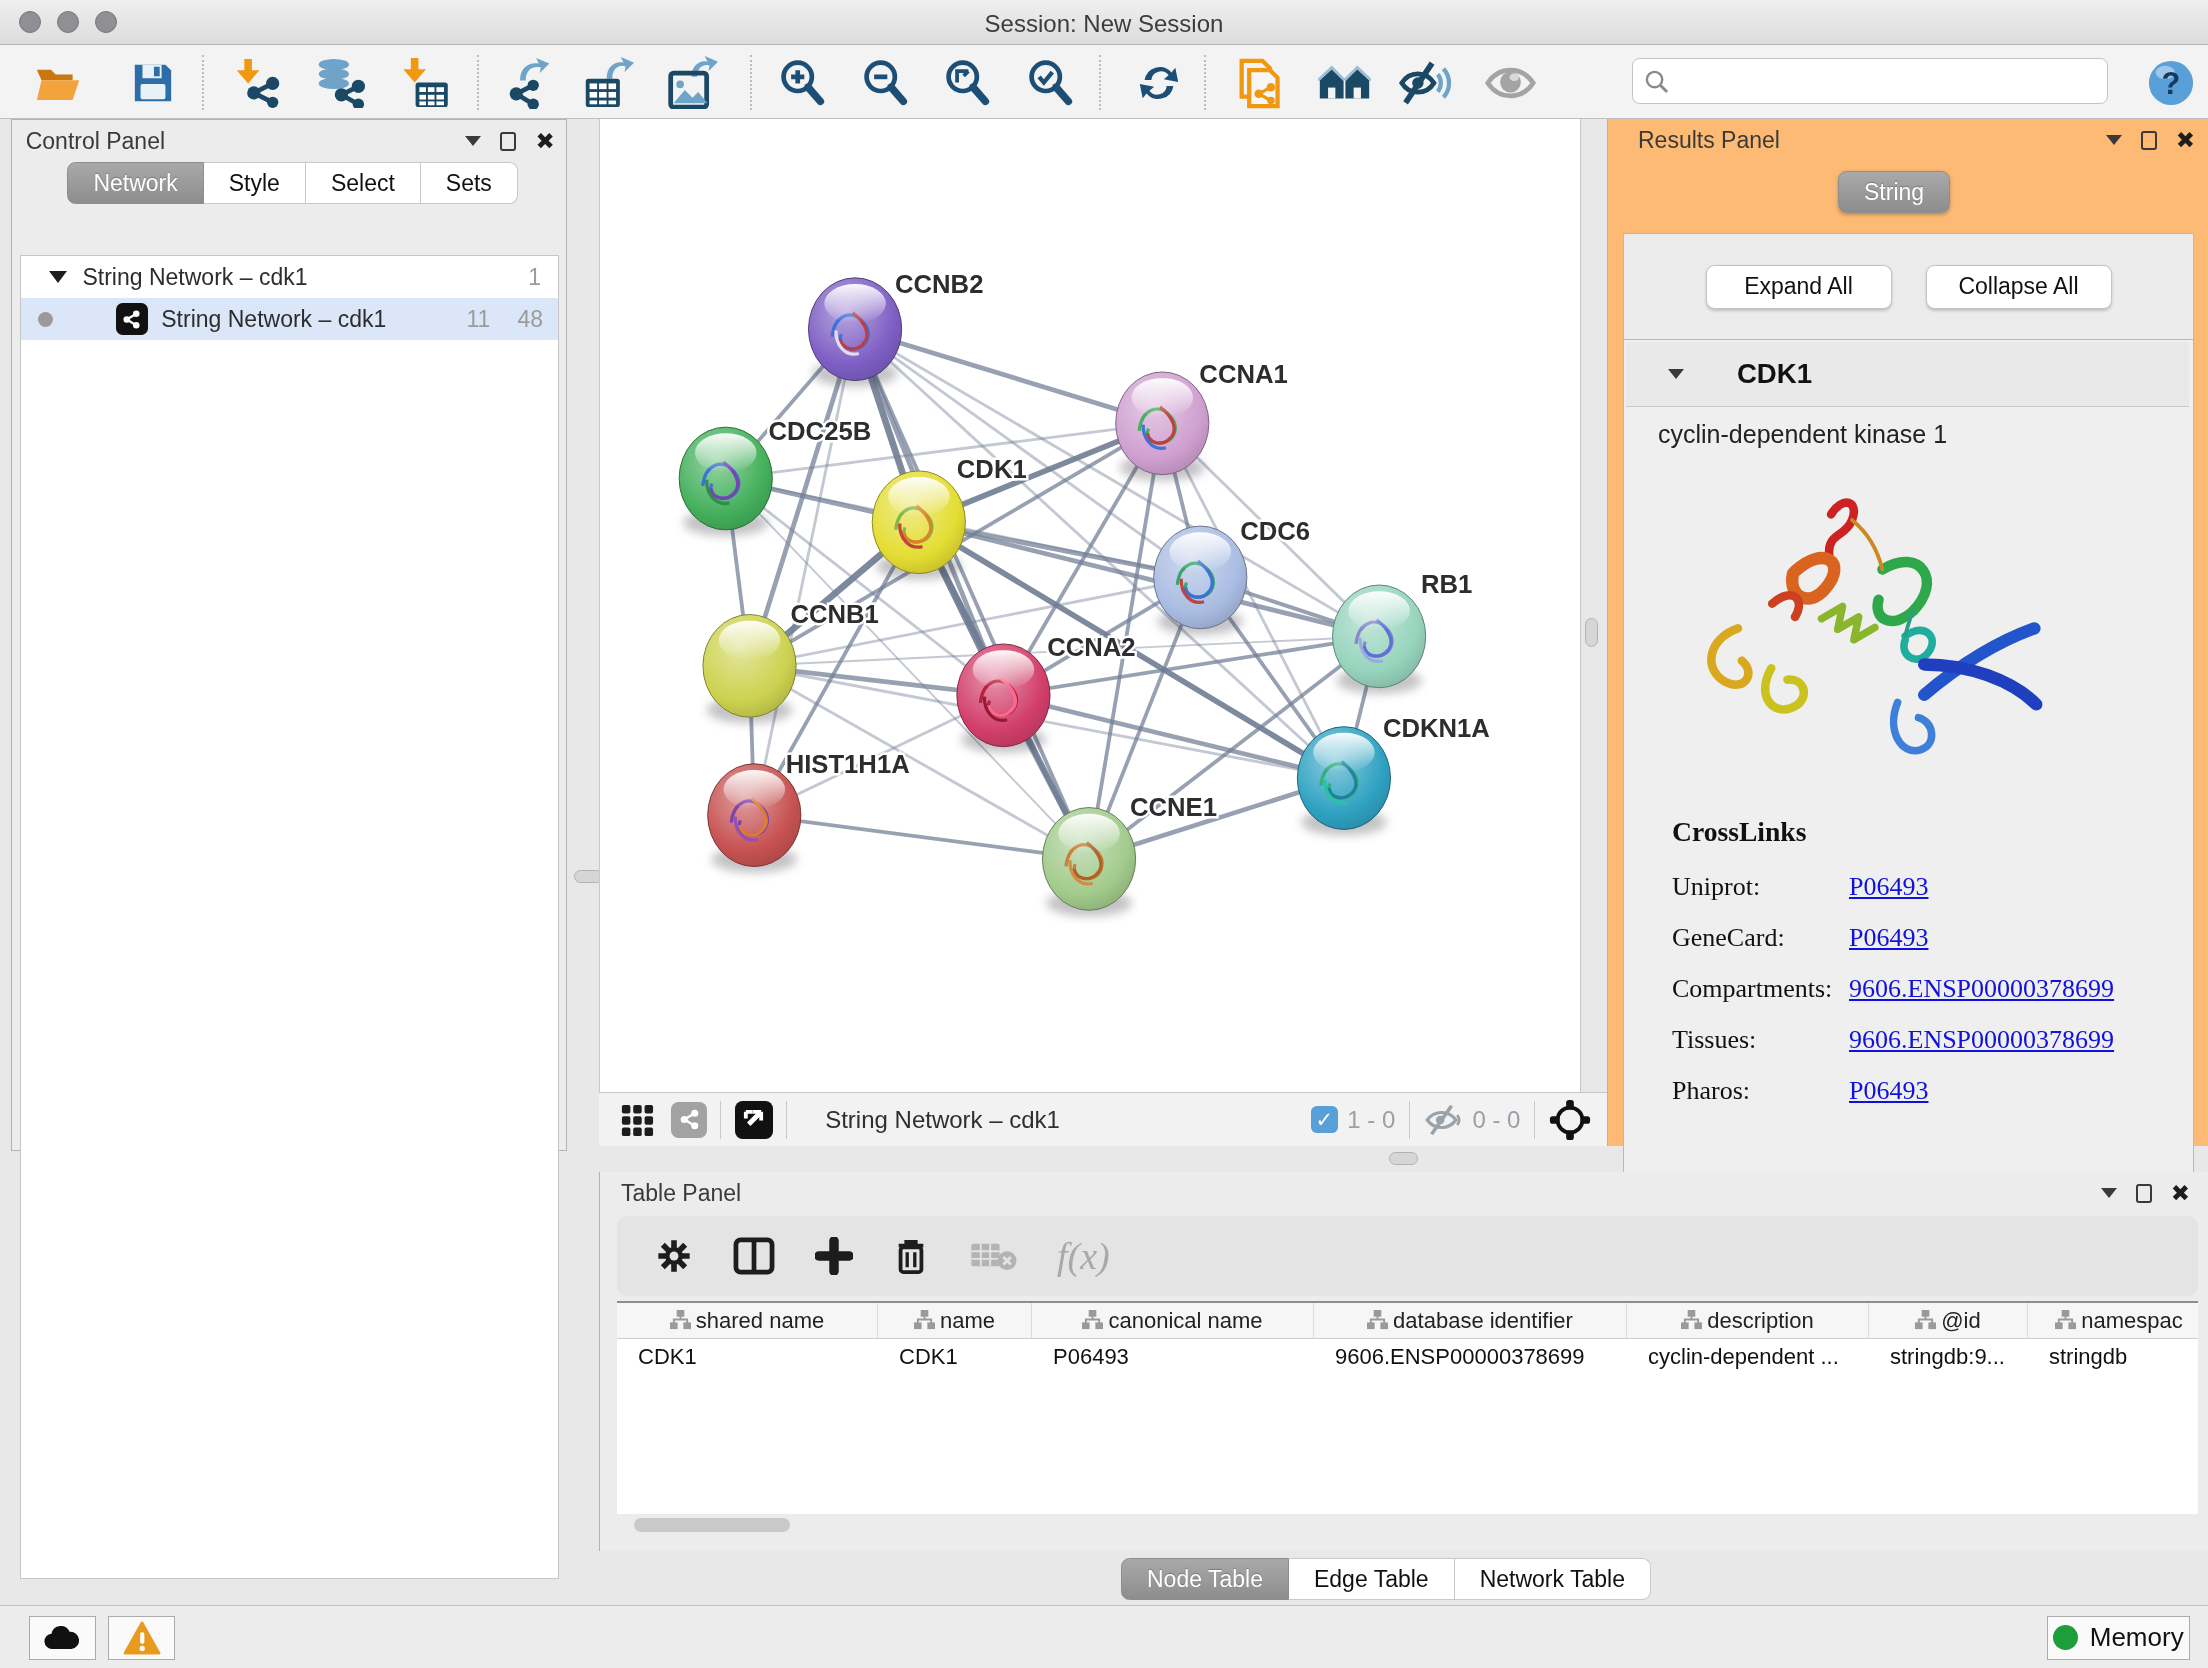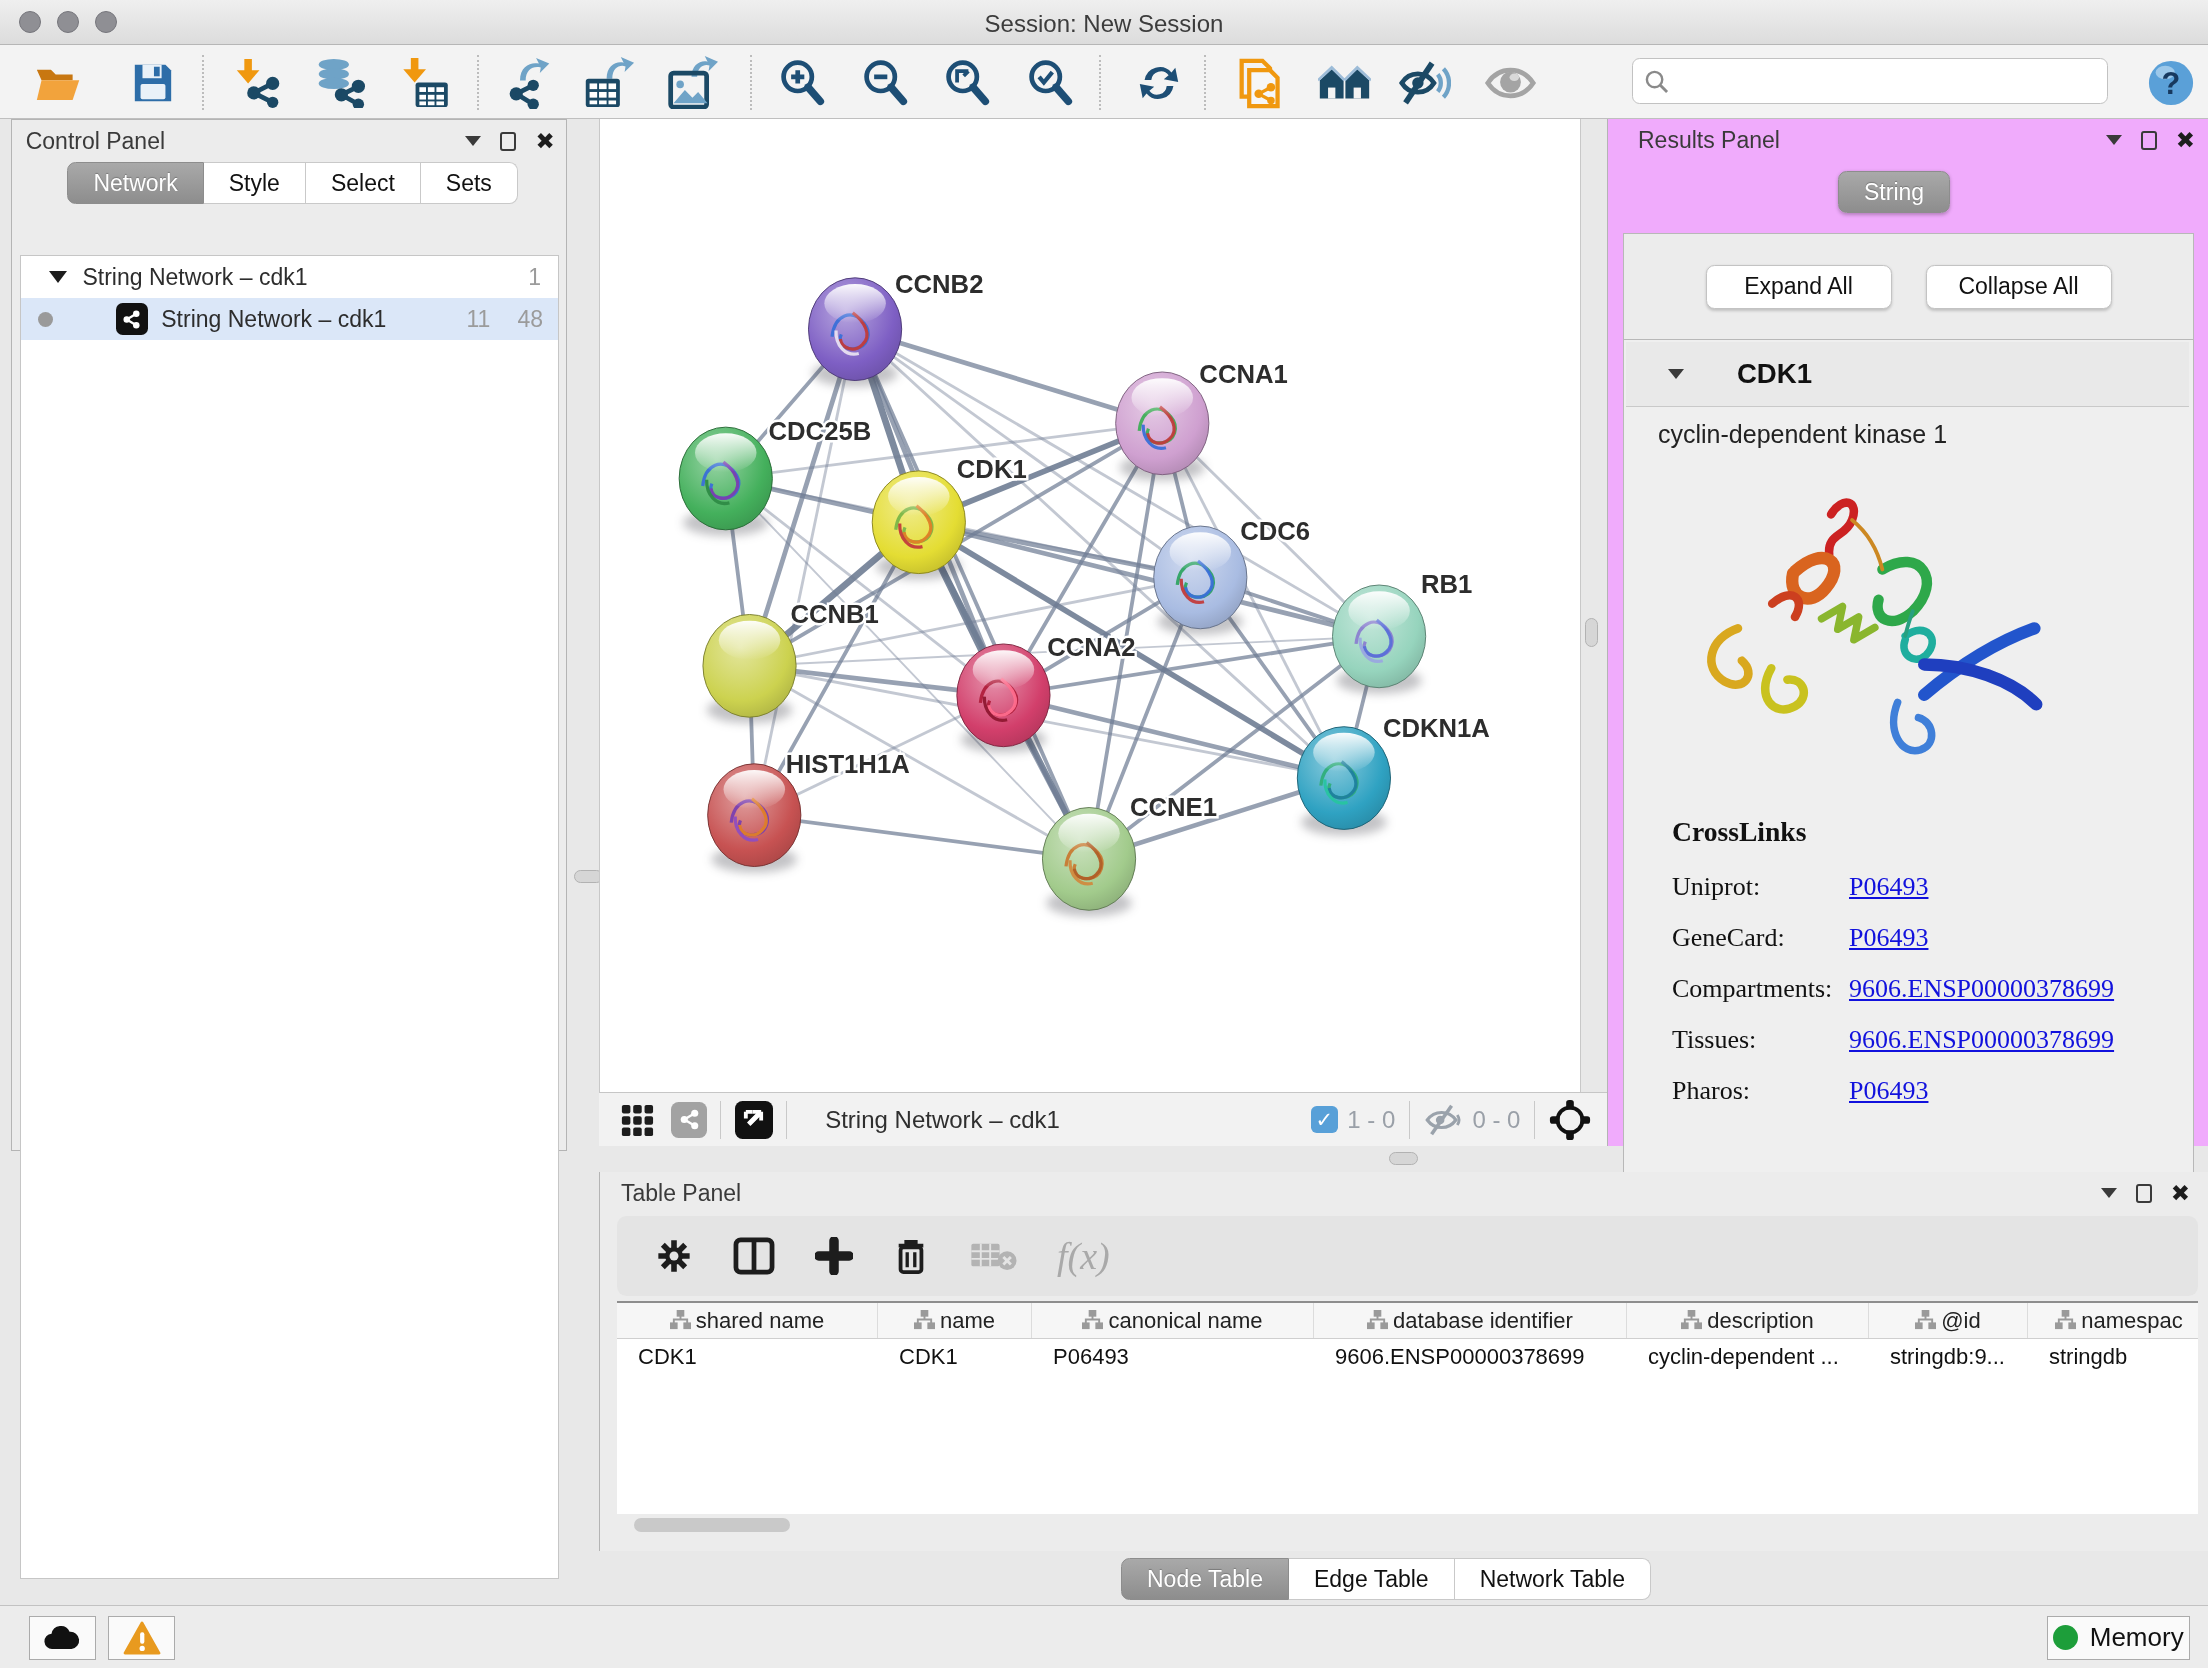--- a/index.html
+++ b/index.html
@@ -48,21 +48,21 @@
   #net-canvas { left:599px; top:119px; width:982px; height:973px; background:#fff; border-left:1px solid #c8c8c8; border-right:1px solid #c8c8c8; }
   .split-handle-v { width:13.3px; height:28.5px; background:#d6d6d6; border:1px solid #b2b2b2; border-radius:6.7px; }
   .split-handle-h { width:28.5px; height:13.3px; background:#d6d6d6; border:1px solid #b2b2b2; border-radius:6.7px; }
   #net-bar { left:599px; top:1092px; width:1008px; height:54px; background:#f2f2f2; border-top:1px solid #c6c6c6; display:flex; align-items:center; }
   .nb-sep { width:0; height:38px; border-left:1px solid #c9c9c9; margin:0 13.3px; }
   #net-bar .nb-title { font-size:24px; color:#2f2f2f; margin-left:25px; }
   .nb-count { font-size:24px; color:#9aa0a8; margin-left:9.5px; }
   .nb-check { width:27px; height:27px; background:#58a0d8; border-radius:5.7px; color:#fff; font-size:21px; font-weight:bold; display:flex; align-items:center; justify-content:center; }
 
   
-  #results-panel { left:1607px; top:119px; width:601px; height:1027px; background:#f0abfc; border-left:1px solid #b4b4b4; }
+  #results-panel { left:1607px; top:119px; width:601px; height:1027px; background:#fdba74; border-left:1px solid #b4b4b4; }
   #rp-titlerow { left:30px; top:7.6px; width:557px; display:flex; justify-content:space-between; align-items:center; }
   #rp-tab { left:230px; top:52px; }
   #rp-tab .tab { border-radius:8.6px; box-shadow:0 1.9px 3.8px rgba(0,0,0,.25); }
   #rp-btnbox { left:15px; top:114px; width:571px; height:107px; background:#ececec; border:1.9px solid #b8b8b8; display:flex; align-items:center; justify-content:center; gap:34px; }
   .rp-btn { width:186px; height:44px; background:#fff; border:1px solid #c3c3c3; border-radius:8.6px; font-size:23px; color:#111; display:flex; align-items:center; justify-content:center; box-shadow:0 1.9px 2.9px rgba(0,0,0,.18); cursor:pointer; }
   #rp-scrollbox { left:15px; top:220px; width:571px; height:921px; border:1.9px solid #b8b8b8; background:#efefef; }
   #rp-generow { left:1.9px; top:1.9px; width:563px; height:65px; background:#e9e9e9; border-bottom:1px solid #c9c9c9; display:flex; align-items:center; }
   #rp-genename { font-size:27.6px; font-weight:bold; color:#111; margin-left:53px; }
   #rp-desc { left:34px; top:80px; font-size:25px; color:#222; }
   #rp-structure { left:57px; top:124px; }

